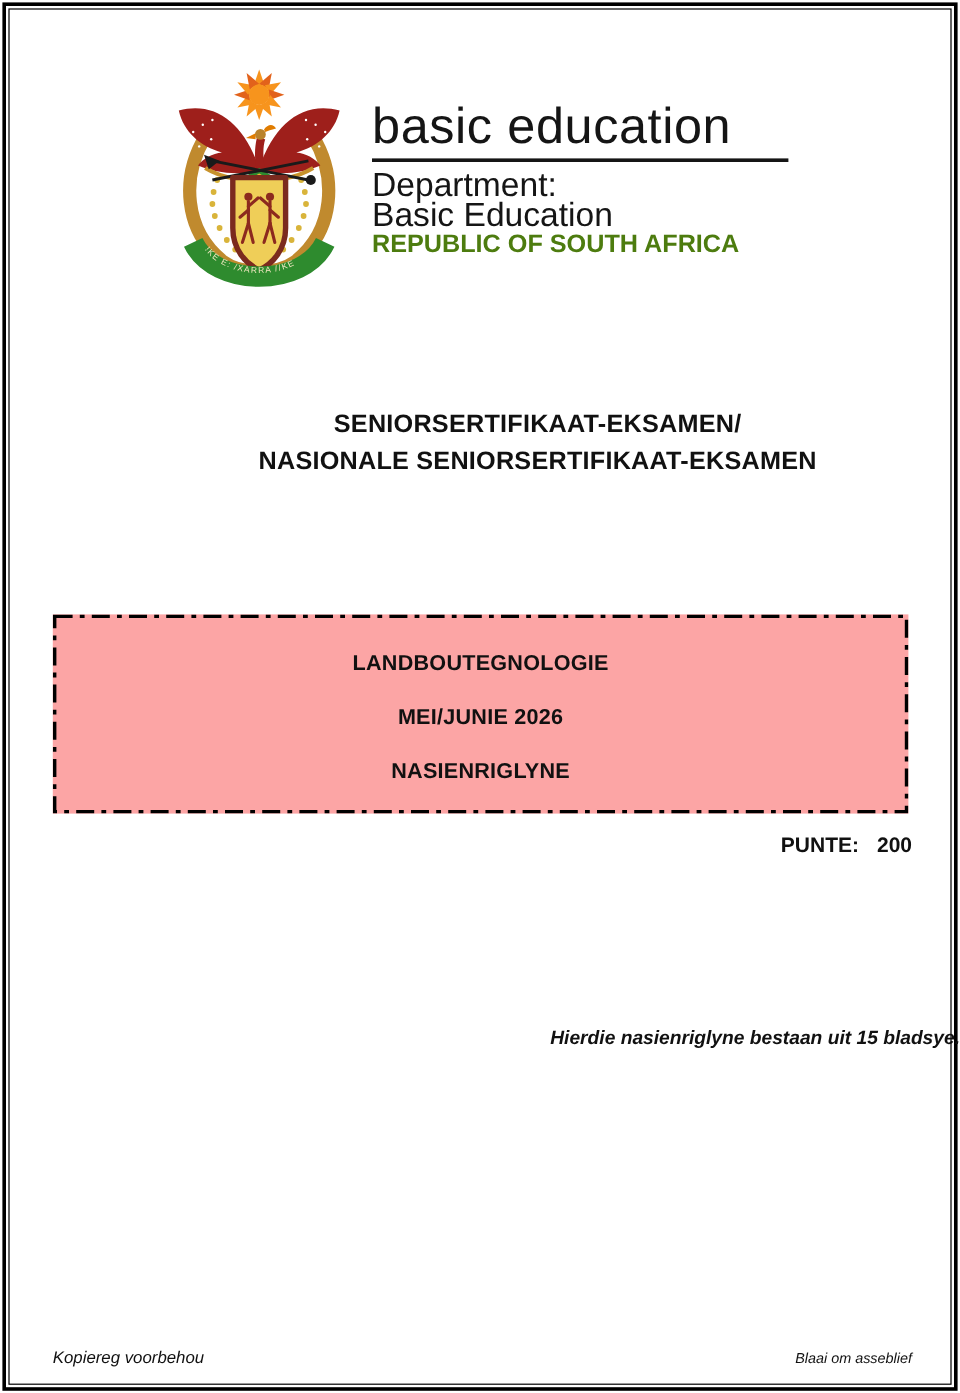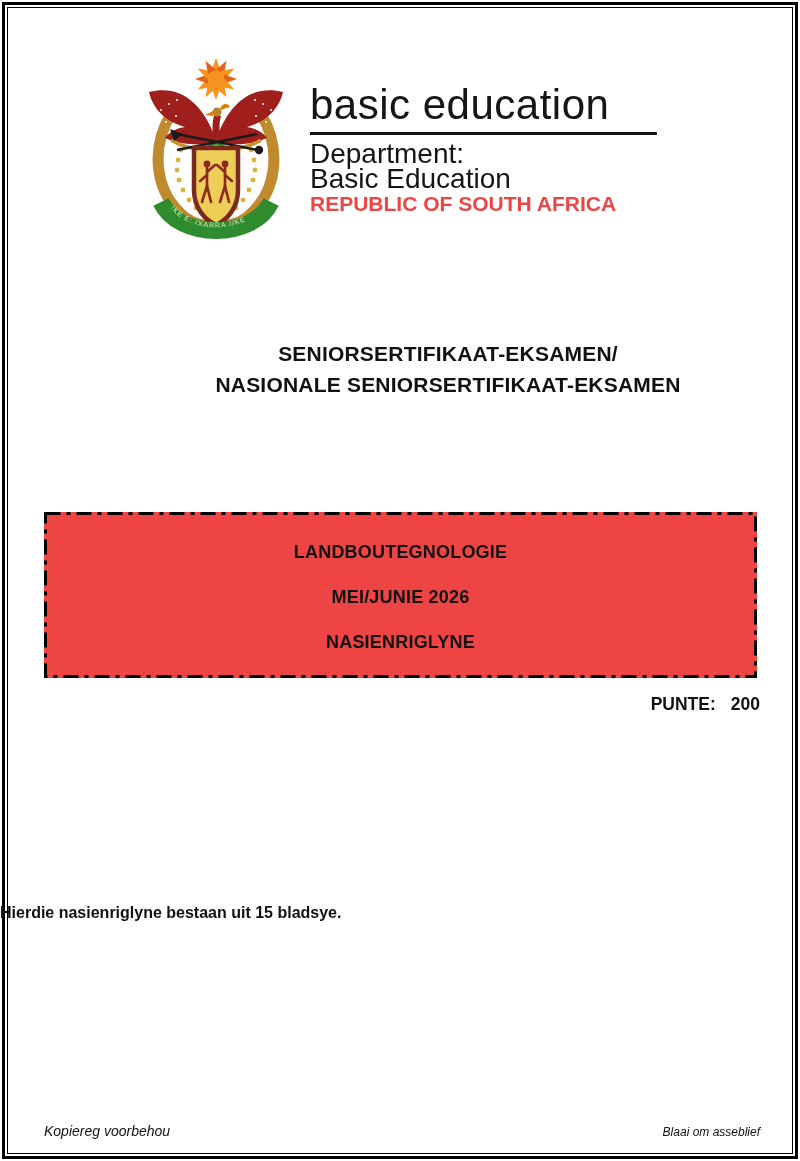--- a/index.html
+++ b/index.html
@@ -7,37 +7,37 @@
   .page { position:relative; width:800px; height:1161px; background:#ffffff; overflow:hidden; }
   .frame-outer { position:absolute; inset:2px; border:3px solid #000; }
   .frame-inner { position:absolute; inset:2px; border:1px solid #000; }
 
   .logo { position:absolute; left:141px; top:52px; width:150px; height:190px; }
 
   .brand { position:absolute; left:310px; top:80px; width:370px; }
   .wordmark { font-size:42px; line-height:50px; letter-spacing:0.5px; color:#151515; }
   .brand-rule { width:347px; height:3px; background:#151515; margin:2px 0 6px 0; }
   .dept-line { font-size:28px; line-height:25px; color:#151515; }
-  .country { font-size:21px; line-height:26px; font-weight:bold; color:#ef4444; }
+  .country { font-size:21px; line-height:26px; font-weight:bold; color:#4d7c0f; }
 
   .exam-title { position:absolute; top:338px; left:0; width:100%; text-align:center;
                 font-weight:bold; font-size:21px; line-height:31px; letter-spacing:0.2px;padding-left:48px; }
 
   .subject-box { position:absolute; left:44px; top:512px; width:713px; height:166px;
-                 background:#ef4444; box-sizing:border-box; }
+                 background:#fca5a5; box-sizing:border-box; }
   .subject-box .box-border { position:absolute; left:0; top:0; width:713px; height:166px; }
   .subject-box .box-content { position:absolute; inset:0; display:flex; flex-direction:column;
                  justify-content:space-between; align-items:center; padding:30px 0 25px;
                  box-sizing:border-box; font-weight:bold; font-size:18px; letter-spacing:0.2px; }
 
   .marks { position:absolute; top:694px; right:40px; font-weight:bold; font-size:17.5px; }
   .marks .val { margin-left:15px; }
 
-  .pages-note { position:absolute; top:904px; left:0; width:100%; text-align:left;
-                font-weight:bold; font-size:16px; }
+  .pages-note { position:absolute; top:857px; left:0; width:100%; text-align:right;
+                font-weight:bold; font-size:16px;font-style:italic; }
 
   .footer-left  { position:absolute; left:44px;  bottom:22px; font-style:italic; font-size:14px; }
   .footer-right { position:absolute; right:40px; bottom:22px; font-style:italic; font-size:12px;text-align:right; }
 </style>
 </head>
 <body>
 
 <div class="page">
   <div class="frame-outer">
     <div class="frame-inner"></div>

